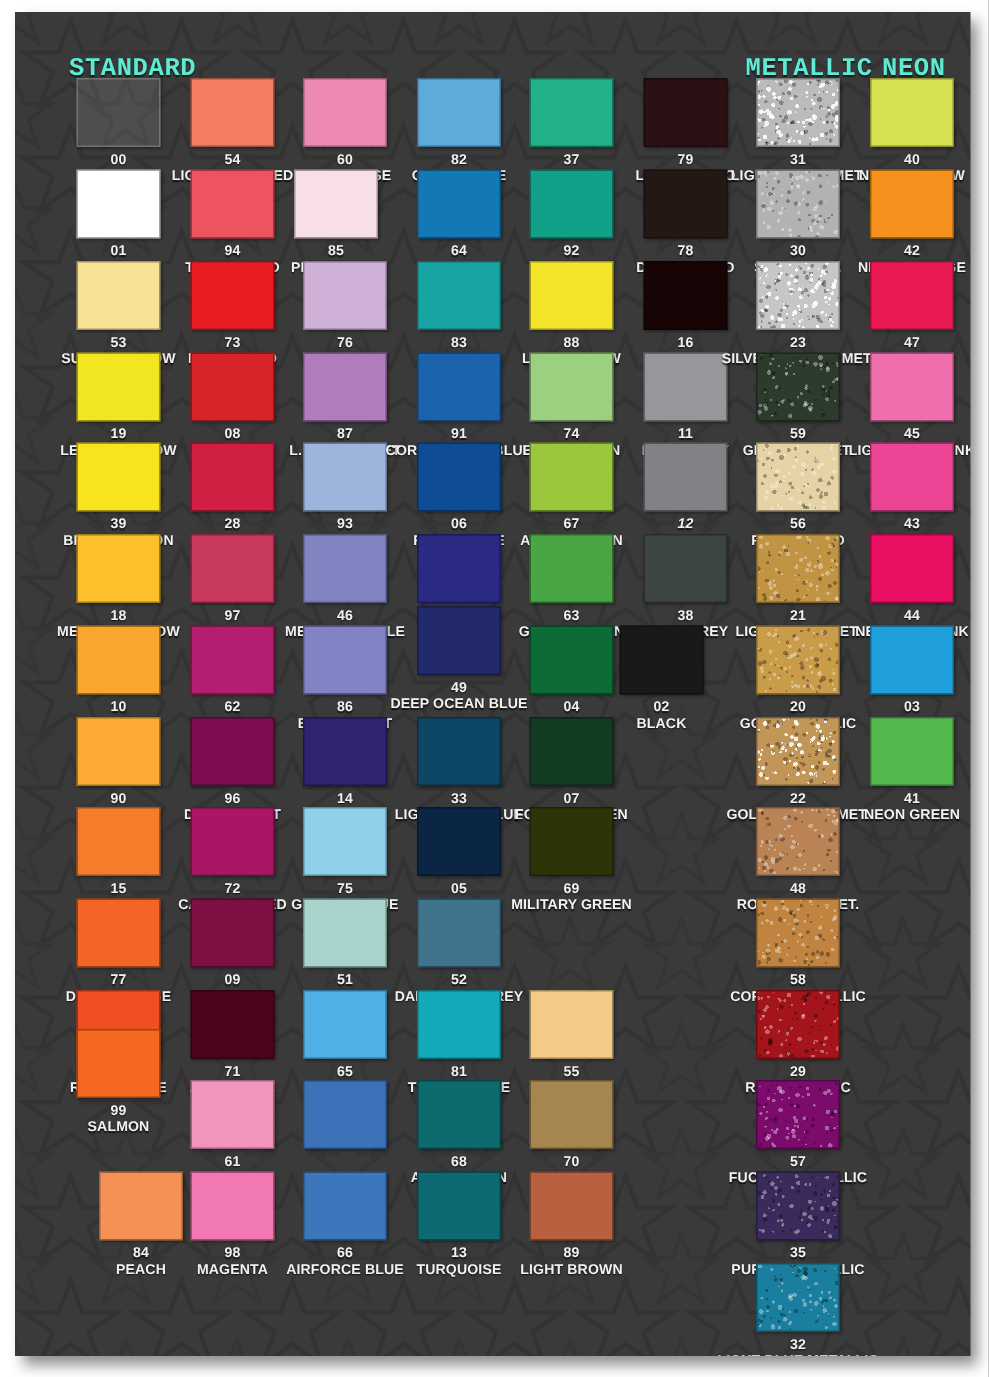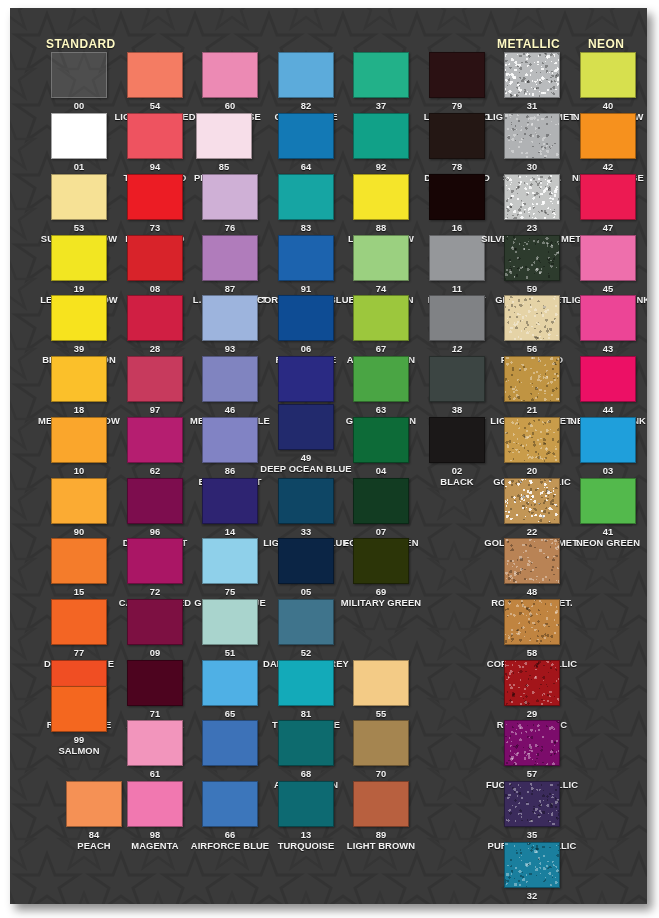--- a/index.html
+++ b/index.html
@@ -11,26 +11,27 @@
     box-shadow:5px 6px 9px rgba(0,0,0,.45);
     overflow:hidden;
   }
   
   #stars{position:absolute;inset:0;opacity:.55;pointer-events:none;}
 
   #content{position:absolute;inset:0;}
 
   .col-head{
     position:absolute;
-    color:#fef9c3;
-    font-size:12px;
+    color:#5eead4;
+    font-size:17px;
     font-weight:bold;
     letter-spacing:.4px;
     white-space:nowrap;
     text-shadow:0 1px 1px rgba(0,0,0,.6);
+    font-family:Liberation Mono, monospace;
   }
 
   .cell{position:absolute;width:126px;text-align:center;}
   .sw{
     width:56px;height:46px;margin:0 auto;
     border:1px solid rgba(0,0,0,.35);
     box-sizing:border-box;
     box-shadow:1px 1px 2px rgba(0,0,0,.4);
     position:relative;
     overflow:hidden;
@@ -551,21 +552,21 @@
           <span class="name">GREY</span>
         </div>
       </div>
       <div class="cell" style="left: 384px; top: 348px;">
         <div class="sw" style="background: rgb(60, 69, 67);"></div>
         <div class="lbl">
           <span class="code">38</span>
           <span class="name">DARK GREY</span>
         </div>
       </div>
-      <div class="cell" style="left: 384px; top: 409px;">
+      <div class="cell" style="left: 368px; top: 409px;">
         <div class="sw" style="background: rgb(27, 24, 24);"></div>
         <div class="lbl">
           <span class="code">02</span>
           <span class="name">BLACK</span>
         </div>
       </div>
       <div class="cell" style="left: 459px; top: 44px;">
         <div class="sw" style="background: rgb(185, 187, 189);">
           <span class="tex" style="background-image: radial-gradient(0.92px at 1.7% 3.6%, rgba(255, 255, 255, 0.85) 0px, rgba(255, 255, 255, 0.85) 100%, transparent 100%), radial-gradient(1.39px at 98.1% 57.4%, rgba(255, 255, 255, 0.85) 0px, rgba(255, 255, 255, 0.85) 100%, transparent 100%), radial-gradient(0.61px at 61% 26.1%, rgba(255, 255, 255, 0.85) 0px, rgba(255, 255, 255, 0.85) 100%, transparent 100%), radial-gradient(0.77px at 0.3% 82.1%, rgba(255, 255, 255, 0.85) 0px, rgba(255, 255, 255, 0.85) 100%, transparent 100%), radial-gradient(1.24px at 28.7% 7.3%, rgba(0, 0, 0, 0.3) 0px, rgba(0, 0, 0, 0.3) 100%, transparent 100%), radial-gradient(0.8px at 48.7% 78.8%, rgba(255, 255, 255, 0.85) 0px, rgba(255, 255, 255, 0.85) 100%, transparent 100%), radial-gradient(0.61px at 5.3% 17.3%, rgba(0, 0, 0, 0.3) 0px, rgba(0, 0, 0, 0.3) 100%, transparent 100%), radial-gradient(0.72px at 94.6% 83.4%, rgba(255, 255, 255, 0.85) 0px, rgba(255, 255, 255, 0.85) 100%, transparent 100%), radial-gradient(1.26px at 69.4% 36.1%, rgba(255, 255, 255, 0.85) 0px, rgba(255, 255, 255, 0.85) 100%, transparent 100%), radial-gradient(1.42px at 76% 1.6%, rgba(0, 0, 0, 0.3) 0px, rgba(0, 0, 0, 0.3) 100%, transparent 100%), radial-gradient(0.8px at 87.7% 46%, rgba(255, 255, 255, 0.85) 0px, rgba(255, 255, 255, 0.85) 100%, transparent 100%), radial-gradient(1.34px at 85.1% 82.1%, rgba(0, 0, 0, 0.3) 0px, rgba(0, 0, 0, 0.3) 100%, transparent 100%), radial-gradient(1.16px at 93.6% 22.8%, rgba(255, 255, 255, 0.85) 0px, rgba(255, 255, 255, 0.85) 100%, transparent 100%), radial-gradient(0.79px at 95.1% 66.7%, rgba(255, 255, 255, 0.85) 0px, rgba(255, 255, 255, 0.85) 100%, transparent 100%), radial-gradient(0.96px at 86.3% 64.1%, rgba(0, 0, 0, 0.3) 0px, rgba(0, 0, 0, 0.3) 100%, transparent 100%), radial-gradient(1px at 92.1% 64.5%, rgba(0, 0, 0, 0.3) 0px, rgba(0, 0, 0, 0.3) 100%, transparent 100%), radial-gradient(1.56px at 93.4% 40.7%, rgba(255, 255, 255, 0.85) 0px, rgba(255, 255, 255, 0.85) 100%, transparent 100%), radial-gradient(1.03px at 99.7% 16.1%, rgba(255, 255, 255, 0.85) 0px, rgba(255, 255, 255, 0.85) 100%, transparent 100%), radial-gradient(1.14px at 56.7% 65.2%, rgba(255, 255, 255, 0.85) 0px, rgba(255, 255, 255, 0.85) 100%, transparent 100%), radial-gradient(1.21px at 55% 81.4%, rgba(255, 255, 255, 0.85) 0px, rgba(255, 255, 255, 0.85) 100%, transparent 100%), radial-gradient(0.51px at 78.6% 43.3%, rgba(255, 255, 255, 0.85) 0px, rgba(255, 255, 255, 0.85) 100%, transparent 100%), radial-gradient(0.87px at 12.9% 96.4%, rgba(0, 0, 0, 0.3) 0px, rgba(0, 0, 0, 0.3) 100%, transparent 100%), radial-gradient(0.61px at 66.3% 44.3%, rgba(0, 0, 0, 0.3) 0px, rgba(0, 0, 0, 0.3) 100%, transparent 100%), radial-gradient(1.24px at 97.7% 71.5%, rgba(255, 255, 255, 0.85) 0px, rgba(255, 255, 255, 0.85) 100%, transparent 100%), radial-gradient(1.48px at 59.7% 79.5%, rgba(0, 0, 0, 0.3) 0px, rgba(0, 0, 0, 0.3) 100%, transparent 100%), radial-gradient(1.11px at 19% 57.6%, rgba(255, 255, 255, 0.85) 0px, rgba(255, 255, 255, 0.85) 100%, transparent 100%), radial-gradient(1.47px at 90.6% 78.5%, rgba(0, 0, 0, 0.3) 0px, rgba(0, 0, 0, 0.3) 100%, transparent 100%), radial-gradient(0.7px at 57.9% 71.8%, rgba(255, 255, 255, 0.85) 0px, rgba(255, 255, 255, 0.85) 100%, transparent 100%), radial-gradient(0.85px at 60.5% 61.2%, rgba(255, 255, 255, 0.85) 0px, rgba(255, 255, 255, 0.85) 100%, transparent 100%), radial-gradient(0.92px at 8.6% 49.3%, rgba(255, 255, 255, 0.85) 0px, rgba(255, 255, 255, 0.85) 100%, transparent 100%), radial-gradient(0.78px at 62.1% 7.1%, rgba(255, 255, 255, 0.85) 0px, rgba(255, 255, 255, 0.85) 100%, transparent 100%), radial-gradient(1.5px at 29.5% 35.1%, rgba(0, 0, 0, 0.3) 0px, rgba(0, 0, 0, 0.3) 100%, transparent 100%), radial-gradient(0.75px at 75.2% 7.9%, rgba(0, 0, 0, 0.3) 0px, rgba(0, 0, 0, 0.3) 100%, transparent 100%), radial-gradient(1.26px at 94.1% 53.5%, rgba(0, 0, 0, 0.3) 0px, rgba(0, 0, 0, 0.3) 100%, transparent 100%), radial-gradient(1.04px at 8% 25.7%, rgba(255, 255, 255, 0.85) 0px, rgba(255, 255, 255, 0.85) 100%, transparent 100%), radial-gradient(1.53px at 9.3% 87.2%, rgba(255, 255, 255, 0.85) 0px, rgba(255, 255, 255, 0.85) 100%, transparent 100%), radial-gradient(0.6px at 27% 74.1%, rgba(0, 0, 0, 0.3) 0px, rgba(0, 0, 0, 0.3) 100%, transparent 100%), radial-gradient(1.37px at 85.7% 4.1%, rgba(0, 0, 0, 0.3) 0px, rgba(0, 0, 0, 0.3) 100%, transparent 100%), radial-gradient(1.42px at 26.8% 27.7%, rgba(255, 255, 255, 0.85) 0px, rgba(255, 255, 255, 0.85) 100%, transparent 100%), radial-gradient(0.68px at 23.1% 3.2%, rgba(255, 255, 255, 0.85) 0px, rgba(255, 255, 255, 0.85) 100%, transparent 100%), radial-gradient(1.17px at 2.2% 26.6%, rgba(255, 255, 255, 0.85) 0px, rgba(255, 255, 255, 0.85) 100%, transparent 100%), radial-gradient(0.66px at 58.9% 44.7%, rgba(0, 0, 0, 0.3) 0px, rgba(0, 0, 0, 0.3) 100%, transparent 100%), radial-gradient(0.6px at 75.7% 19.6%, rgba(255, 255, 255, 0.85) 0px, rgba(255, 255, 255, 0.85) 100%, transparent 100%), radial-gradient(1.21px at 47.2% 26%, rgba(0, 0, 0, 0.3) 0px, rgba(0, 0, 0, 0.3) 100%, transparent 100%), radial-gradient(0.64px at 26.8% 44.4%, rgba(0, 0, 0, 0.3) 0px, rgba(0, 0, 0, 0.3) 100%, transparent 100%), radial-gradient(0.85px at 9.6% 70.4%, rgba(255, 255, 255, 0.85) 0px, rgba(255, 255, 255, 0.85) 100%, transparent 100%), radial-gradient(1.41px at 20.1% 21.6%, rgba(255, 255, 255, 0.85) 0px, rgba(255, 255, 255, 0.85) 100%, transparent 100%), radial-gradient(0.64px at 46.9% 49.8%, rgba(255, 255, 255, 0.85) 0px, rgba(255, 255, 255, 0.85) 100%, transparent 100%), radial-gradient(1.02px at 1.6% 17.7%, rgba(0, 0, 0, 0.3) 0px, rgba(0, 0, 0, 0.3) 100%, transparent 100%), radial-gradient(0.83px at 36.8% 87.1%, rgba(0, 0, 0, 0.3) 0px, rgba(0, 0, 0, 0.3) 100%, transparent 100%), radial-gradient(0.97px at 28.4% 55.8%, rgba(0, 0, 0, 0.3) 0px, rgba(0, 0, 0, 0.3) 100%, transparent 100%), radial-gradient(1.46px at 26% 79.9%, rgba(255, 255, 255, 0.85) 0px, rgba(255, 255, 255, 0.85) 100%, transparent 100%), radial-gradient(1.23px at 25% 29.6%, rgba(0, 0, 0, 0.3) 0px, rgba(0, 0, 0, 0.3) 100%, transparent 100%), radial-gradient(1.54px at 13.7% 15.1%, rgba(255, 255, 255, 0.85) 0px, rgba(255, 255, 255, 0.85) 100%, transparent 100%), radial-gradient(1.29px at 41.4% 3.8%, rgba(255, 255, 255, 0.85) 0px, rgba(255, 255, 255, 0.85) 100%, transparent 100%), radial-gradient(1.51px at 65.3% 67.2%, rgba(0, 0, 0, 0.3) 0px, rgba(0, 0, 0, 0.3) 100%, transparent 100%), radial-gradient(0.87px at 20.9% 97.7%, rgba(0, 0, 0, 0.3) 0px, rgba(0, 0, 0, 0.3) 100%, transparent 100%), radial-gradient(1.41px at 72.9% 90.7%, rgba(255, 255, 255, 0.85) 0px, rgba(255, 255, 255, 0.85) 100%, transparent 100%), radial-gradient(1.27px at 24.7% 72.4%, rgba(255, 255, 255, 0.85) 0px, rgba(255, 255, 255, 0.85) 100%, transparent 100%), radial-gradient(1.47px at 35.1% 2.1%, rgba(0, 0, 0, 0.3) 0px, rgba(0, 0, 0, 0.3) 100%, transparent 100%), radial-gradient(1.58px at 11.5% 66.3%, rgba(255, 255, 255, 0.85) 0px, rgba(255, 255, 255, 0.85) 100%, transparent 100%), radial-gradient(1.51px at 79.6% 84%, rgba(255, 255, 255, 0.85) 0px, rgba(255, 255, 255, 0.85) 100%, transparent 100%), radial-gradient(1.42px at 4.6% 48.6%, rgba(255, 255, 255, 0.85) 0px, rgba(255, 255, 255, 0.85) 100%, transparent 100%), radial-gradient(0.74px at 0.5% 60.5%, rgba(255, 255, 255, 0.85) 0px, rgba(255, 255, 255, 0.85) 100%, transparent 100%), radial-gradient(0.55px at 13% 9.4%, rgba(0, 0, 0, 0.3) 0px, rgba(0, 0, 0, 0.3) 100%, transparent 100%), radial-gradient(0.83px at 0.8% 42.5%, rgba(0, 0, 0, 0.3) 0px, rgba(0, 0, 0, 0.3) 100%, transparent 100%), radial-gradient(1.15px at 23.3% 79.2%, rgba(0, 0, 0, 0.3) 0px, rgba(0, 0, 0, 0.3) 100%, transparent 100%), radial-gradient(1.2px at 21.5% 27.6%, rgba(255, 255, 255, 0.85) 0px, rgba(255, 255, 255, 0.85) 100%, transparent 100%), radial-gradient(0.61px at 1.7% 88.2%, rgba(0, 0, 0, 0.3) 0px, rgba(0, 0, 0, 0.3) 100%, transparent 100%), radial-gradient(1.16px at 37.3% 84.4%, rgba(0, 0, 0, 0.3) 0px, rgba(0, 0, 0, 0.3) 100%, transparent 100%), radial-gradient(0.77px at 11.1% 94.9%, rgba(0, 0, 0, 0.3) 0px, rgba(0, 0, 0, 0.3) 100%, transparent 100%), radial-gradient(1.11px at 74.7% 0.5%, rgba(0, 0, 0, 0.3) 0px, rgba(0, 0, 0, 0.3) 100%, transparent 100%), radial-gradient(1.54px at 80.6% 8.2%, rgba(255, 255, 255, 0.85) 0px, rgba(255, 255, 255, 0.85) 100%, transparent 100%), radial-gradient(0.72px at 37.9% 66.2%, rgba(255, 255, 255, 0.85) 0px, rgba(255, 255, 255, 0.85) 100%, transparent 100%), radial-gradient(0.55px at 64.2% 88.5%, rgba(255, 255, 255, 0.85) 0px, rgba(255, 255, 255, 0.85) 100%, transparent 100%), radial-gradient(1.58px at 76.5% 30.5%, rgba(0, 0, 0, 0.3) 0px, rgba(0, 0, 0, 0.3) 100%, transparent 100%), radial-gradient(1.09px at 89.5% 6.1%, rgba(0, 0, 0, 0.3) 0px, rgba(0, 0, 0, 0.3) 100%, transparent 100%), radial-gradient(1.02px at 87.5% 42.6%, rgba(0, 0, 0, 0.3) 0px, rgba(0, 0, 0, 0.3) 100%, transparent 100%), radial-gradient(0.52px at 54.4% 22.5%, rgba(255, 255, 255, 0.85) 0px, rgba(255, 255, 255, 0.85) 100%, transparent 100%), radial-gradient(1.13px at 18.1% 96.1%, rgba(255, 255, 255, 0.85) 0px, rgba(255, 255, 255, 0.85) 100%, transparent 100%), radial-gradient(1.15px at 10.3% 33.5%, rgba(0, 0, 0, 0.3) 0px, rgba(0, 0, 0, 0.3) 100%, transparent 100%), radial-gradient(1.17px at 10.9% 99.5%, rgba(0, 0, 0, 0.3) 0px, rgba(0, 0, 0, 0.3) 100%, transparent 100%), radial-gradient(0.98px at 23.3% 67.4%, rgba(0, 0, 0, 0.3) 0px, rgba(0, 0, 0, 0.3) 100%, transparent 100%), radial-gradient(1.36px at 19.6% 38.5%, rgba(255, 255, 255, 0.85) 0px, rgba(255, 255, 255, 0.85) 100%, transparent 100%), radial-gradient(1.46px at 32.3% 63.3%, rgba(0, 0, 0, 0.3) 0px, rgba(0, 0, 0, 0.3) 100%, transparent 100%), radial-gradient(1.19px at 69.6% 55.3%, rgba(255, 255, 255, 0.85) 0px, rgba(255, 255, 255, 0.85) 100%, transparent 100%), radial-gradient(1.42px at 69.2% 90.9%, rgba(255, 255, 255, 0.85) 0px, rgba(255, 255, 255, 0.85) 100%, transparent 100%), radial-gradient(0.59px at 52.6% 80.4%, rgba(0, 0, 0, 0.3) 0px, rgba(0, 0, 0, 0.3) 100%, transparent 100%), radial-gradient(1.05px at 31.7% 21.6%, rgba(0, 0, 0, 0.3) 0px, rgba(0, 0, 0, 0.3) 100%, transparent 100%), radial-gradient(1px at 64.9% 4.4%, rgba(0, 0, 0, 0.3) 0px, rgba(0, 0, 0, 0.3) 100%, transparent 100%), radial-gradient(1.23px at 7.7% 60.4%, rgba(0, 0, 0, 0.3) 0px, rgba(0, 0, 0, 0.3) 100%, transparent 100%), radial-gradient(0.86px at 36.2% 91.5%, rgba(0, 0, 0, 0.3) 0px, rgba(0, 0, 0, 0.3) 100%, transparent 100%), radial-gradient(0.93px at 25.9% 89.4%, rgba(0, 0, 0, 0.3) 0px, rgba(0, 0, 0, 0.3) 100%, transparent 100%), radial-gradient(1.25px at 51.9% 94.6%, rgba(255, 255, 255, 0.85) 0px, rgba(255, 255, 255, 0.85) 100%, transparent 100%), radial-gradient(1.29px at 88.3% 52%, rgba(0, 0, 0, 0.3) 0px, rgba(0, 0, 0, 0.3) 100%, transparent 100%), radial-gradient(1.44px at 28.6% 84.3%, rgba(255, 255, 255, 0.85) 0px, rgba(255, 255, 255, 0.85) 100%, transparent 100%), radial-gradient(0.77px at 64.4% 97.5%, rgba(0, 0, 0, 0.3) 0px, rgba(0, 0, 0, 0.3) 100%, transparent 100%), radial-gradient(0.57px at 85.3% 90.3%, rgba(0, 0, 0, 0.3) 0px, rgba(0, 0, 0, 0.3) 100%, transparent 100%), radial-gradient(1.33px at 48.9% 40.3%, rgba(255, 255, 255, 0.85) 0px, rgba(255, 255, 255, 0.85) 100%, transparent 100%), radial-gradient(1.16px at 43.2% 64.9%, rgba(0, 0, 0, 0.3) 0px, rgba(0, 0, 0, 0.3) 100%, transparent 100%), radial-gradient(0.63px at 77.8% 59.7%, rgba(0, 0, 0, 0.3) 0px, rgba(0, 0, 0, 0.3) 100%, transparent 100%), radial-gradient(0.52px at 42% 88.6%, rgba(255, 255, 255, 0.85) 0px, rgba(255, 255, 255, 0.85) 100%, transparent 100%), radial-gradient(1.33px at 78.1% 41.8%, rgba(0, 0, 0, 0.3) 0px, rgba(0, 0, 0, 0.3) 100%, transparent 100%), radial-gradient(1.26px at 97.3% 37.2%, rgba(255, 255, 255, 0.85) 0px, rgba(255, 255, 255, 0.85) 100%, transparent 100%), radial-gradient(1.57px at 97.9% 50%, rgba(0, 0, 0, 0.3) 0px, rgba(0, 0, 0, 0.3) 100%, transparent 100%), radial-gradient(1.34px at 22.8% 96.2%, rgba(0, 0, 0, 0.3) 0px, rgba(0, 0, 0, 0.3) 100%, transparent 100%), radial-gradient(1.12px at 82.2% 65.1%, rgba(255, 255, 255, 0.85) 0px, rgba(255, 255, 255, 0.85) 100%, transparent 100%), radial-gradient(1.29px at 98.2% 61.5%, rgba(255, 255, 255, 0.85) 0px, rgba(255, 255, 255, 0.85) 100%, transparent 100%), radial-gradient(0.69px at 5% 73.1%, rgba(0, 0, 0, 0.3) 0px, rgba(0, 0, 0, 0.3) 100%, transparent 100%), radial-gradient(0.77px at 1.4% 38.8%, rgba(255, 255, 255, 0.85) 0px, rgba(255, 255, 255, 0.85) 100%, transparent 100%), radial-gradient(1.33px at 64.8% 61.3%, rgba(255, 255, 255, 0.85) 0px, rgba(255, 255, 255, 0.85) 100%, transparent 100%), radial-gradient(1.34px at 90.4% 6%, rgba(255, 255, 255, 0.85) 0px, rgba(255, 255, 255, 0.85) 100%, transparent 100%), radial-gradient(1.4px at 98.6% 0.3%, rgba(0, 0, 0, 0.3) 0px, rgba(0, 0, 0, 0.3) 100%, transparent 100%), radial-gradient(0.75px at 45% 93.2%, rgba(255, 255, 255, 0.85) 0px, rgba(255, 255, 255, 0.85) 100%, transparent 100%), radial-gradient(0.66px at 58.2% 71.6%, rgba(255, 255, 255, 0.85) 0px, rgba(255, 255, 255, 0.85) 100%, transparent 100%), radial-gradient(1.34px at 16.1% 55.8%, rgba(255, 255, 255, 0.85) 0px, rgba(255, 255, 255, 0.85) 100%, transparent 100%), radial-gradient(1.37px at 45.1% 7.7%, rgba(0, 0, 0, 0.3) 0px, rgba(0, 0, 0, 0.3) 100%, transparent 100%), radial-gradient(0.86px at 57.3% 80.2%, rgba(0, 0, 0, 0.3) 0px, rgba(0, 0, 0, 0.3) 100%, transparent 100%), radial-gradient(1.44px at 43.5% 64.9%, rgba(0, 0, 0, 0.3) 0px, rgba(0, 0, 0, 0.3) 100%, transparent 100%), radial-gradient(0.68px at 0.7% 6.5%, rgba(255, 255, 255, 0.85) 0px, rgba(255, 255, 255, 0.85) 100%, transparent 100%), radial-gradient(0.84px at 10.8% 95.5%, rgba(0, 0, 0, 0.3) 0px, rgba(0, 0, 0, 0.3) 100%, transparent 100%), radial-gradient(0.6px at 67.3% 31.1%, rgba(255, 255, 255, 0.85) 0px, rgba(255, 255, 255, 0.85) 100%, transparent 100%), radial-gradient(1.53px at 70.4% 57.5%, rgba(255, 255, 255, 0.85) 0px, rgba(255, 255, 255, 0.85) 100%, transparent 100%), radial-gradient(0.96px at 85.9% 65.7%, rgba(0, 0, 0, 0.3) 0px, rgba(0, 0, 0, 0.3) 100%, transparent 100%), radial-gradient(0.67px at 2.6% 49.9%, rgba(255, 255, 255, 0.85) 0px, rgba(255, 255, 255, 0.85) 100%, transparent 100%), radial-gradient(1.1px at 60.9% 19.7%, rgba(255, 255, 255, 0.85) 0px, rgba(255, 255, 255, 0.85) 100%, transparent 100%), radial-gradient(0.95px at 2.1% 91.7%, rgba(255, 255, 255, 0.85) 0px, rgba(255, 255, 255, 0.85) 100%, transparent 100%), radial-gradient(0.96px at 70.3% 23.4%, rgba(0, 0, 0, 0.3) 0px, rgba(0, 0, 0, 0.3) 100%, transparent 100%), radial-gradient(1.37px at 90.3% 92.4%, rgba(0, 0, 0, 0.3) 0px, rgba(0, 0, 0, 0.3) 100%, transparent 100%), radial-gradient(0.84px at 67.8% 64.4%, rgba(255, 255, 255, 0.85) 0px, rgba(255, 255, 255, 0.85) 100%, transparent 100%), radial-gradient(1.27px at 77.9% 9.9%, rgba(255, 255, 255, 0.85) 0px, rgba(255, 255, 255, 0.85) 100%, transparent 100%), radial-gradient(1.57px at 39.5% 49.7%, rgba(255, 255, 255, 0.85) 0px, rgba(255, 255, 255, 0.85) 100%, transparent 100%), radial-gradient(0.63px at 81.5% 18.3%, rgba(0, 0, 0, 0.3) 0px, rgba(0, 0, 0, 0.3) 100%, transparent 100%), radial-gradient(1.19px at 12.4% 47.2%, rgba(255, 255, 255, 0.85) 0px, rgba(255, 255, 255, 0.85) 100%, transparent 100%), radial-gradient(0.98px at 50.9% 64.4%, rgba(255, 255, 255, 0.85) 0px, rgba(255, 255, 255, 0.85) 100%, transparent 100%), radial-gradient(0.88px at 85.3% 56.2%, rgba(0, 0, 0, 0.3) 0px, rgba(0, 0, 0, 0.3) 100%, transparent 100%), radial-gradient(1.37px at 39.3% 20.8%, rgba(0, 0, 0, 0.3) 0px, rgba(0, 0, 0, 0.3) 100%, transparent 100%), radial-gradient(1.13px at 97.8% 35.3%, rgba(255, 255, 255, 0.85) 0px, rgba(255, 255, 255, 0.85) 100%, transparent 100%), radial-gradient(1.02px at 42% 28.7%, rgba(255, 255, 255, 0.85) 0px, rgba(255, 255, 255, 0.85) 100%, transparent 100%), radial-gradient(1.43px at 35.4% 57.5%, rgba(0, 0, 0, 0.3) 0px, rgba(0, 0, 0, 0.3) 100%, transparent 100%), radial-gradient(0.51px at 36.8% 86%, rgba(255, 255, 255, 0.85) 0px, rgba(255, 255, 255, 0.85) 100%, transparent 100%), radial-gradient(1.08px at 48.9% 39.7%, rgba(255, 255, 255, 0.85) 0px, rgba(255, 255, 255, 0.85) 100%, transparent 100%), radial-gradient(1.4px at 39% 93%, rgba(255, 255, 255, 0.85) 0px, rgba(255, 255, 255, 0.85) 100%, transparent 100%), radial-gradient(1.18px at 40.1% 14.2%, rgba(255, 255, 255, 0.85) 0px, rgba(255, 255, 255, 0.85) 100%, transparent 100%), radial-gradient(1.54px at 17.9% 56%, rgba(255, 255, 255, 0.85) 0px, rgba(255, 255, 255, 0.85) 100%, transparent 100%), radial-gradient(1.5px at 14.7% 51.3%, rgba(255, 255, 255, 0.85) 0px, rgba(255, 255, 255, 0.85) 100%, transparent 100%), radial-gradient(0.54px at 81.9% 43.6%, rgba(255, 255, 255, 0.85) 0px, rgba(255, 255, 255, 0.85) 100%, transparent 100%), radial-gradient(0.76px at 85.8% 18.8%, rgba(255, 255, 255, 0.85) 0px, rgba(255, 255, 255, 0.85) 100%, transparent 100%), radial-gradient(0.88px at 41.5% 66.1%, rgba(0, 0, 0, 0.3) 0px, rgba(0, 0, 0, 0.3) 100%, transparent 100%), radial-gradient(1.13px at 2.6% 62.4%, rgba(255, 255, 255, 0.85) 0px, rgba(255, 255, 255, 0.85) 100%, transparent 100%);"></span>
         </div>

